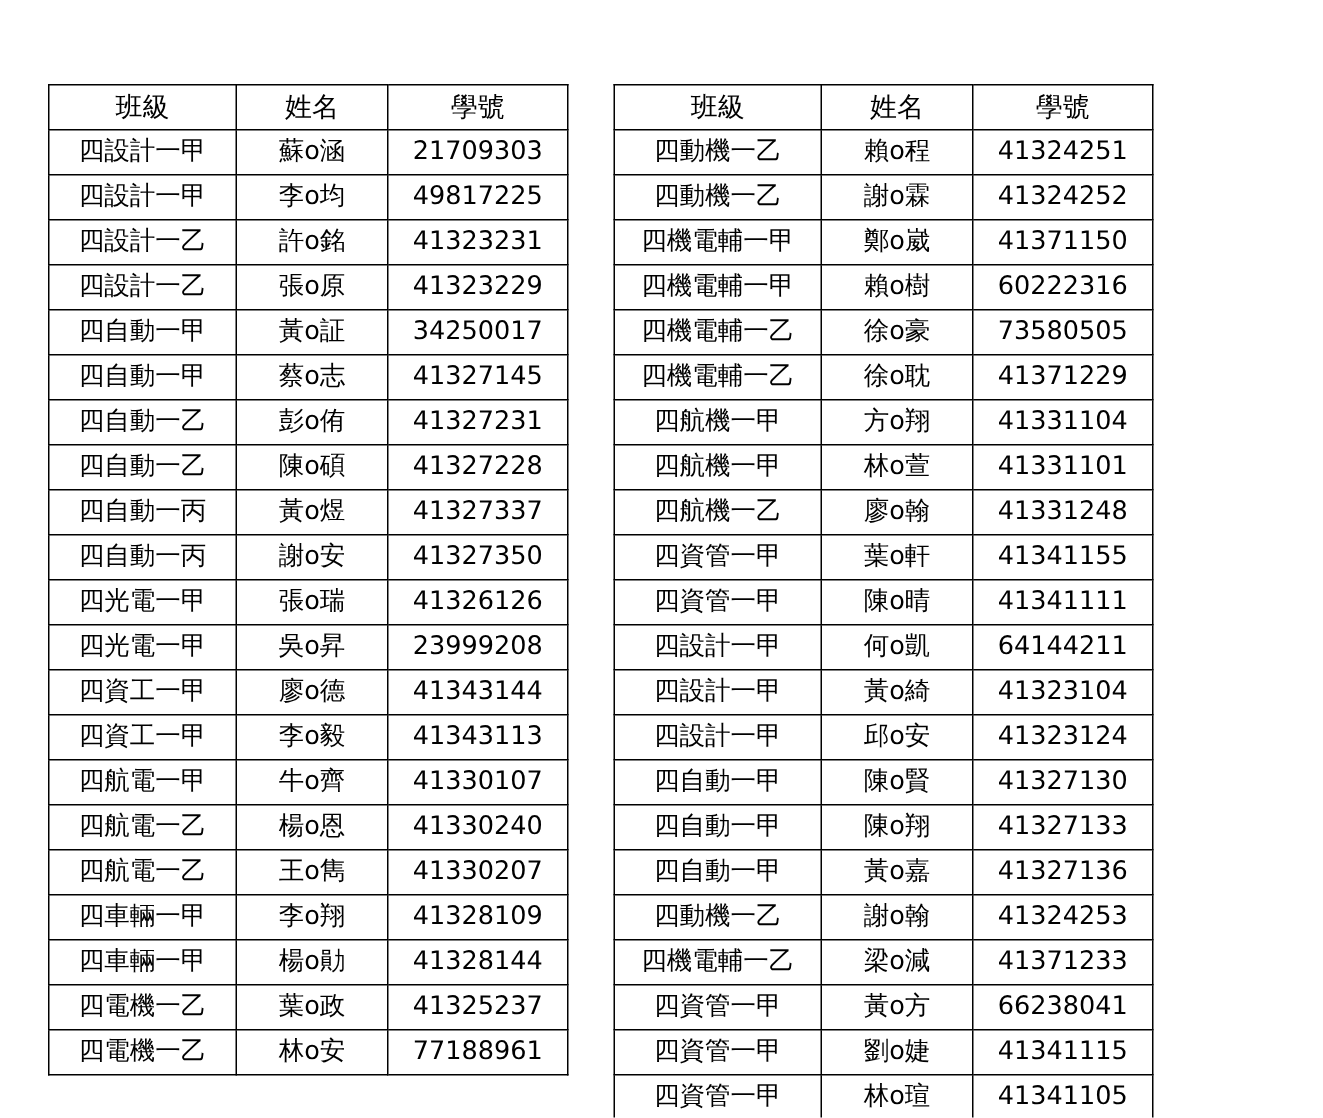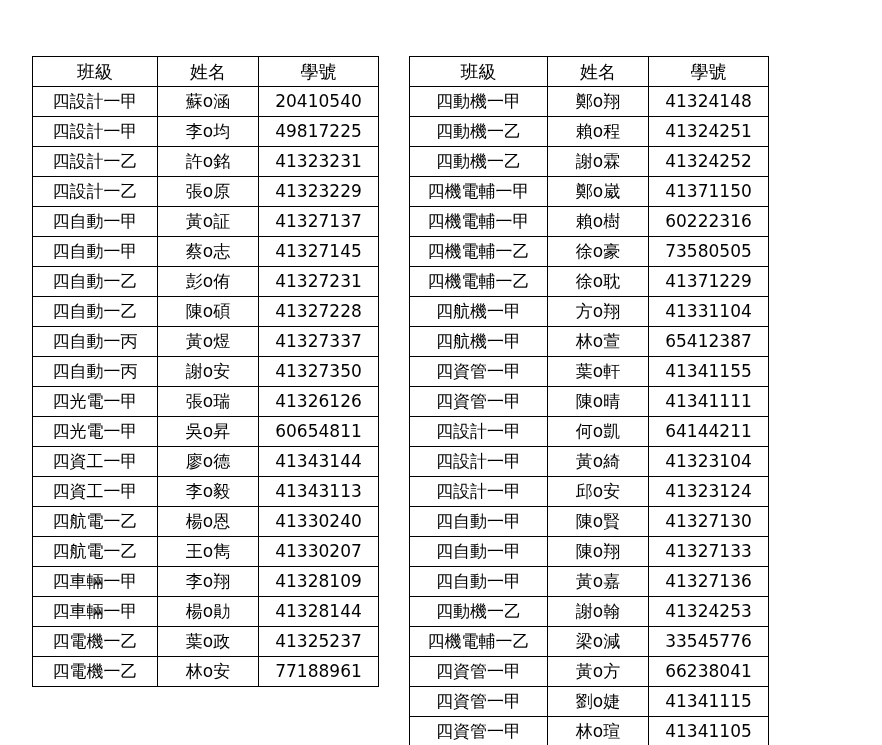--- a/index.html
+++ b/index.html
@@ -71,41 +71,41 @@
         <tr>
           <th>班級</th>
           <th>姓名</th>
           <th>學號</th>
         </tr>
       </thead>
       <tbody>
         <tr>
           <td>四設計一甲</td>
           <td>蘇o涵</td>
-          <td>20410540</td>
+          <td>21709303</td>
         </tr>
         <tr>
           <td>四設計一甲</td>
           <td>李o均</td>
           <td>49817225</td>
         </tr>
         <tr>
           <td>四設計一乙</td>
           <td>許o銘</td>
           <td>41323231</td>
         </tr>
         <tr>
           <td>四設計一乙</td>
           <td>張o原</td>
           <td>41323229</td>
         </tr>
         <tr>
           <td>四自動一甲</td>
           <td>黃o証</td>
-          <td>41327137</td>
+          <td>34250017</td>
         </tr>
         <tr>
           <td>四自動一甲</td>
           <td>蔡o志</td>
           <td>41327145</td>
         </tr>
         <tr>
           <td>四自動一乙</td>
           <td>彭o侑</td>
           <td>41327231</td>
@@ -126,31 +126,36 @@
           <td>41327350</td>
         </tr>
         <tr>
           <td>四光電一甲</td>
           <td>張o瑞</td>
           <td>41326126</td>
         </tr>
         <tr>
           <td>四光電一甲</td>
           <td>吳o昇</td>
-          <td>60654811</td>
+          <td>23999208</td>
         </tr>
         <tr>
           <td>四資工一甲</td>
           <td>廖o德</td>
           <td>41343144</td>
         </tr>
         <tr>
           <td>四資工一甲</td>
           <td>李o毅</td>
           <td>41343113</td>
+        </tr>
+        <tr>
+          <td>四航電一甲</td>
+          <td>牛o齊</td>
+          <td>41330107</td>
         </tr>
         <tr>
           <td>四航電一乙</td>
           <td>楊o恩</td>
           <td>41330240</td>
         </tr>
         <tr>
           <td>四航電一乙</td>
           <td>王o雋</td>
           <td>41330207</td>
@@ -186,25 +191,20 @@
       </colgroup>
       <thead>
         <tr>
           <th>班級</th>
           <th>姓名</th>
           <th>學號</th>
         </tr>
       </thead>
       <tbody>
         <tr>
-          <td>四動機一甲</td>
-          <td>鄭o翔</td>
-          <td>41324148</td>
-        </tr>
-        <tr>
           <td>四動機一乙</td>
           <td>賴o程</td>
           <td>41324251</td>
         </tr>
         <tr>
           <td>四動機一乙</td>
           <td>謝o霖</td>
           <td>41324252</td>
         </tr>
         <tr>
@@ -228,21 +228,26 @@
           <td>41371229</td>
         </tr>
         <tr>
           <td>四航機一甲</td>
           <td>方o翔</td>
           <td>41331104</td>
         </tr>
         <tr>
           <td>四航機一甲</td>
           <td>林o萱</td>
-          <td>65412387</td>
+          <td>41331101</td>
+        </tr>
+        <tr>
+          <td>四航機一乙</td>
+          <td>廖o翰</td>
+          <td>41331248</td>
         </tr>
         <tr>
           <td>四資管一甲</td>
           <td>葉o軒</td>
           <td>41341155</td>
         </tr>
         <tr>
           <td>四資管一甲</td>
           <td>陳o晴</td>
           <td>41341111</td>
@@ -278,21 +283,21 @@
           <td>41327136</td>
         </tr>
         <tr>
           <td>四動機一乙</td>
           <td>謝o翰</td>
           <td>41324253</td>
         </tr>
         <tr>
           <td>四機電輔一乙</td>
           <td>梁o減</td>
-          <td>33545776</td>
+          <td>41371233</td>
         </tr>
         <tr>
           <td>四資管一甲</td>
           <td>黃o方</td>
           <td>66238041</td>
         </tr>
         <tr>
           <td>四資管一甲</td>
           <td>劉o婕</td>
           <td>41341115</td>

